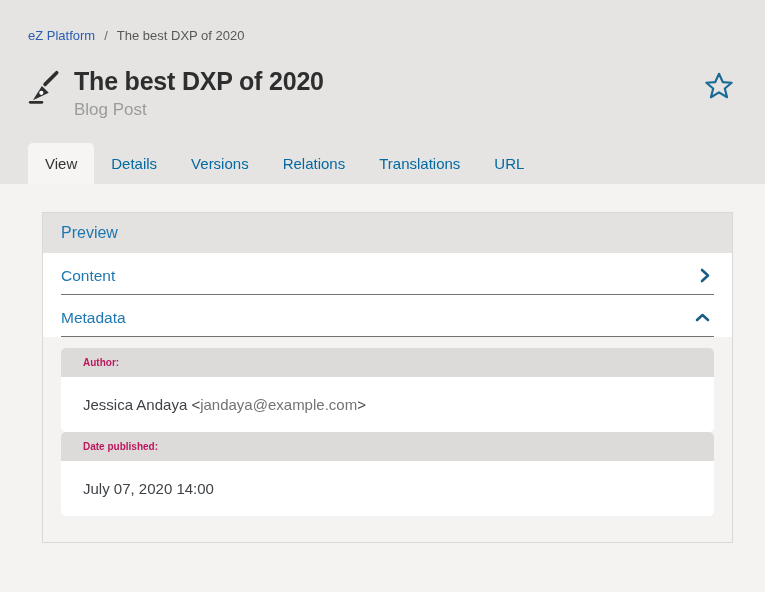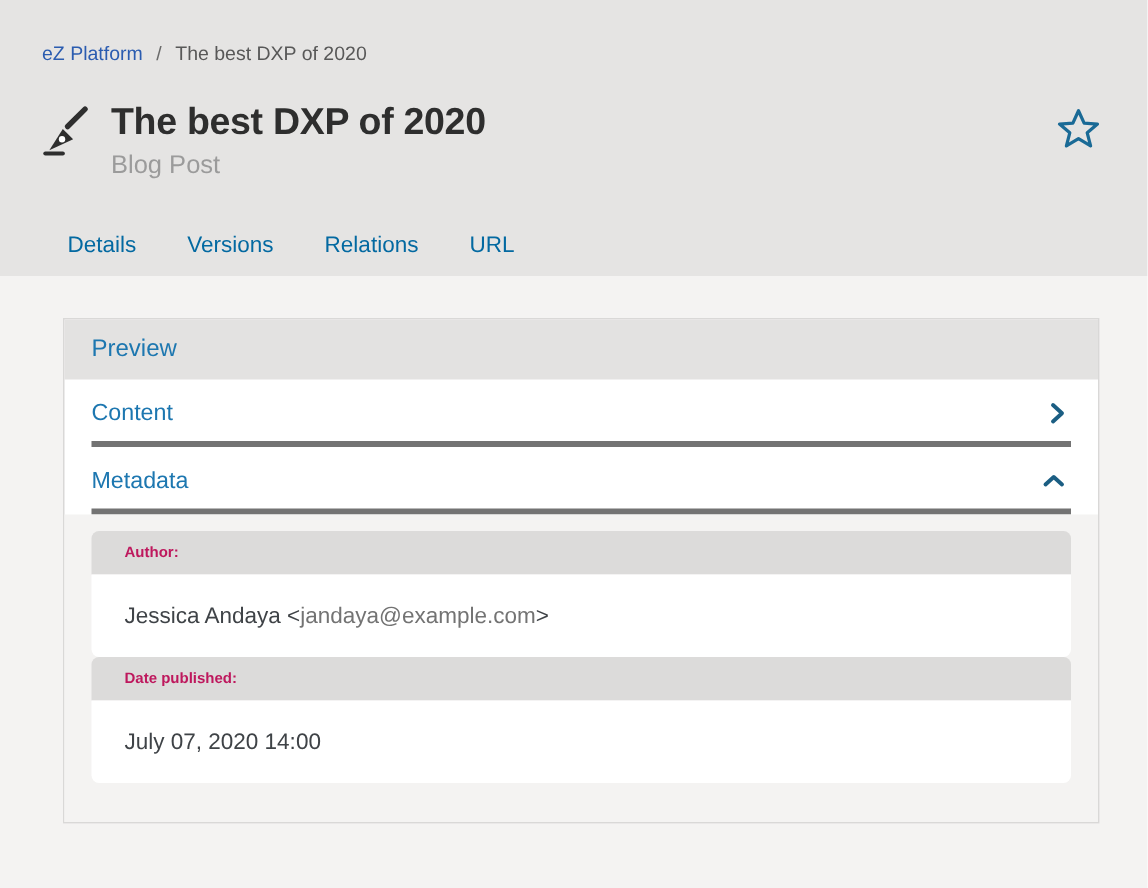--- a/index.html
+++ b/index.html
@@ -86,21 +86,21 @@
     background: #fff;
   }
   .preview-bar {
     background: #e3e2e1;
     padding: 11px 18px;
     font-size: 16px;
     color: #1d77b0;
   }
   .acc-row {
     margin: 0 18px;
-    border-bottom: 4px solid #737373;
+    border-bottom: 1px solid #737373;
     padding: 14px 4px 9px 0;
     display: flex;
     align-items: center;
     justify-content: space-between;
     color: #1d77b0;
     font-size: 15.5px;
     cursor: pointer;
   }
   .acc-row .chev { line-height: 0; }
 
@@ -156,23 +156,25 @@
     <button class="star-btn">
       <span>
         <svg width="30" height="30" viewBox="0 0 32 32">
           <path d="M16 3 L20 11.8 L29.5 12.5 L22.2 18.7 L24.6 28 L16 22.8 L7.4 28 L9.8 18.7 L2.5 12.5 L12 11.8 Z" fill="none" stroke="#1a6a96" stroke-width="2.3" stroke-linejoin="round"></path>
         </svg>
       </span>
     </button>
   </div>
 
   <div class="tabs">
+    <div class="tab active">View</div>
     <div class="tab">Details</div>
     <div class="tab">Versions</div>
     <div class="tab">Relations</div>
+    <div class="tab">Translations</div>
     <div class="tab">URL</div>
   </div>
 </div>
 
 <div class="panel">
   <div class="preview-bar">Preview</div>
 
   <div class="acc-row">
     <span>Content</span>
     <span class="chev">

